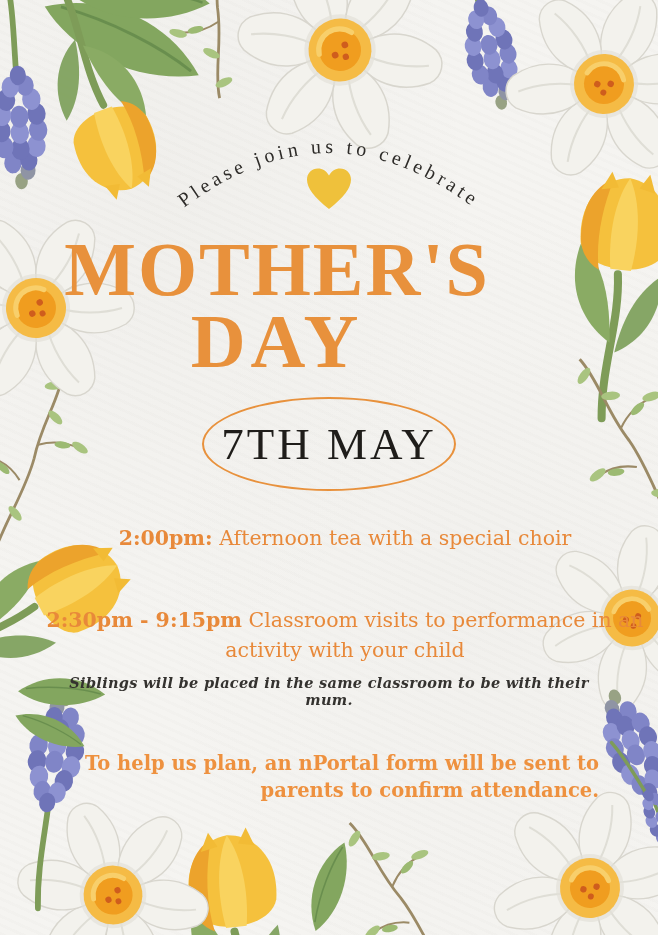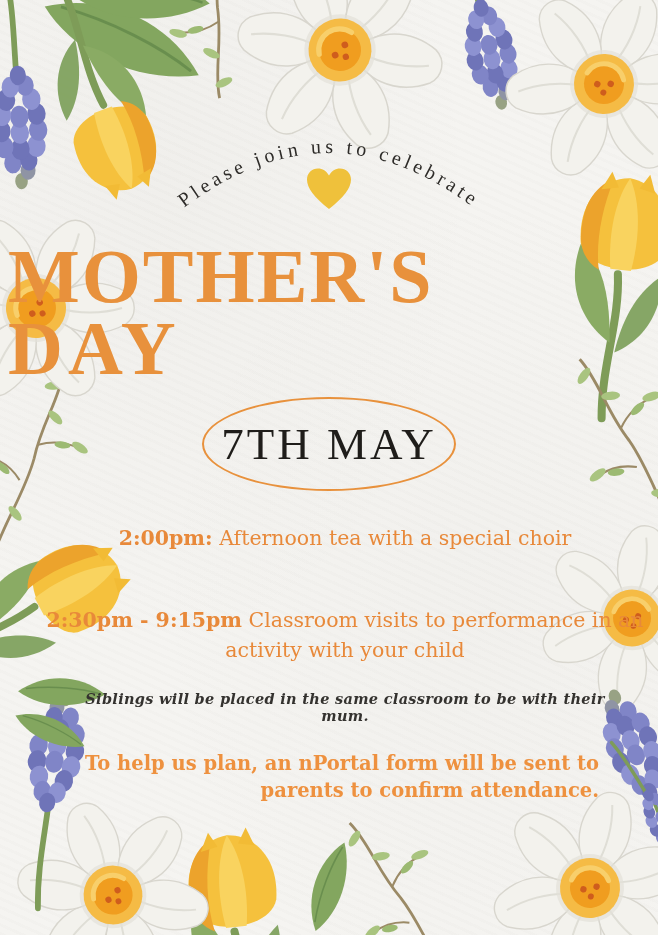--- a/index.html
+++ b/index.html
@@ -18,21 +18,21 @@
   .decor{position:absolute;left:0;top:0;pointer-events:none;}
   .content{position:absolute;left:0;top:0;width:658px;height:935px;}
   .arc-svg{position:absolute;left:129px;top:118px;overflow:visible;}
   .arc-svg text{
     font-family:"Liberation Serif", serif;
     font-size:20px;letter-spacing:4px;fill:#2e2c29;
   }
   .heart{position:absolute;left:305px;top:167px;}
   .title{
     position:absolute;left:0;top:232px;width:552px;
-    text-align:left;line-height:0.95;margin:8px;
+    text-align:center;line-height:0.95;margin:1px;
     font-family:"Liberation Serif", serif;font-weight:600;
     font-size:76px;color:#e8913c;letter-spacing:2px;
   }
   .title .day{letter-spacing:5px;}
   .date-oval{
     position:absolute;left:50%;top:397px;transform:translateX(-50%);
     width:250px;height:90px;border:2.5px solid #e8913c;border-radius:50%;
     display:flex;align-items:center;justify-content:center;
   }
   .date-oval span{
@@ -42,21 +42,21 @@
   .sched{
     position:absolute;left:50%;transform:translateX(-50%);
     width:620px;margin:16px;text-align:center;
     font-size:20.5px;line-height:1.45;color:#e8893a;
   }
   .sched .t{font-weight:700;}
   .sched1{top:508px;}
   .sched2{top:590px;}
   .note{
     position:absolute;left:50%;top:674px;transform:translateX(-50%);
-    width:560px;margin:16px;text-align:center;
+    width:560px;margin:0;text-align:center;
     font-style:italic;font-weight:600;font-size:14.5px;color:#34322f;
     letter-spacing:0.3px;
   }
   .cta{
     position:absolute;left:50%;top:751px;transform:translateX(-50%);
     width:540px;margin:0;text-align:right;
     font-weight:700;font-size:19.5px;line-height:1.38;color:#ee913f;
   }
 </style>
 </head>

